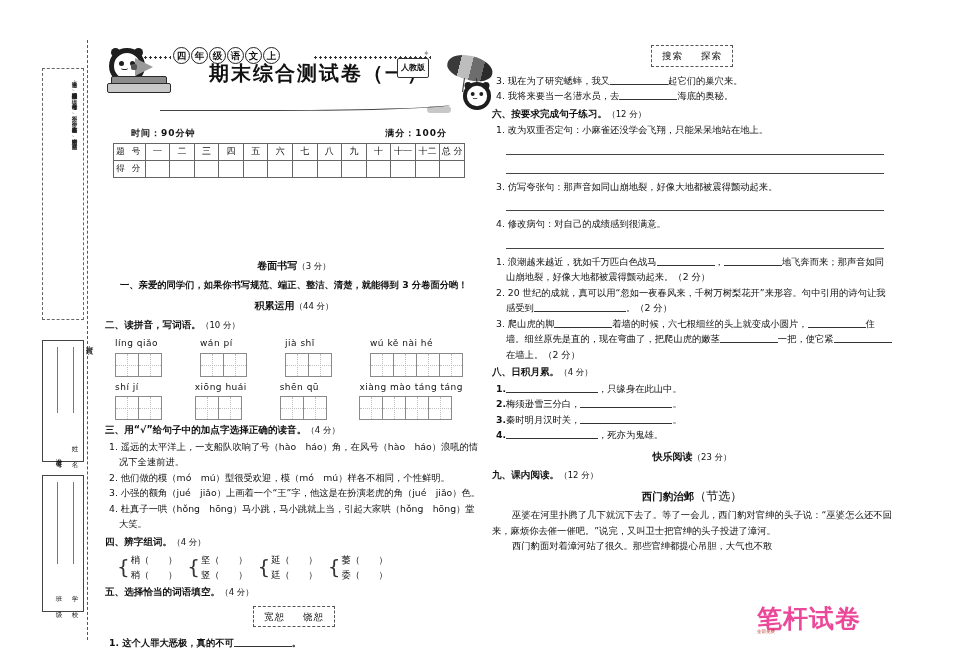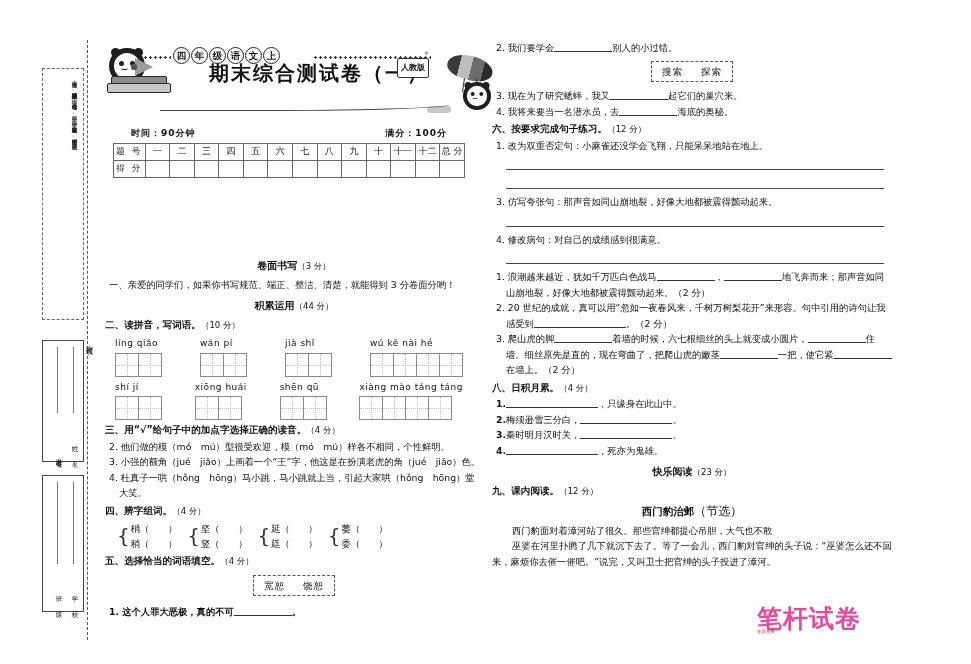--- a/index.html
+++ b/index.html
@@ -377,21 +377,21 @@
       </tr>
     </tbody>
       </table>
 
     <div style="margin-top:136px;">
 
       <div class="sect-center">
         <span>卷面书写</span><span class="pts">（3 分）</span>
       </div>
 
-      <div style="text-indent:0;margin-left:4px;">
+      <div style="text-indent:0;margin-left:15px;font-weight:bold;">
         <span>一、亲爱的同学们，如果你书写规范、端正、整洁、清楚，就能得到 3 分卷面分哟！</span>
       </div>
 
       <div class="sect-center">
         <span>积累运用</span><span class="pts">（44 分）</span>
       </div>
 
       <div class="q-head">
         <span>二、读拼音，写词语。</span><span class="pts">（10 分）</span>
       </div>
@@ -458,20 +458,21 @@
               <div class="cell"></div>
               <div class="cell"></div>
               <div class="cell"></div>
             </div>
         </div>
       </div>
 
       <div class="q-head">
         <span>三、用“√”给句子中的加点字选择正确的读音。</span><span class="pts">（4 分）</span>
       </div>
+      <div class="q-item">1. 遥远的太平洋上，一支船队吹响了号（hào　háo）角，在风号（hào　háo）浪吼的情况下全速前进。</div>
       <div class="q-item">2. 他们做的模（mó　mú）型很受欢迎，模（mó　mú）样各不相同，个性鲜明。</div>
       <div class="q-item">3. 小强的额角（jué　jiǎo）上画着一个“王”字，他这是在扮演老虎的角（jué　jiǎo）色。</div>
       <div class="q-item">4. 杜真子一哄（hǒng　hōng）马小跳，马小跳就上当，引起大家哄（hǒng　hōng）堂大笑。</div>
 
       <div class="q-head">
         <span>四、辨字组词。</span><span class="pts">（4 分）</span>
       </div>
       <div class="bz-row">
         <div class="bz">
           <span class="brace">{</span>
@@ -518,23 +519,20 @@
       <div class="q-item" style="margin-top:8px;font-weight:bold;">
         <span>1. 这个人罪大恶极，真的不可</span><span class="ul m"></span>。
       </div>
     </div>
 
     <div class="pagenum pn-left">1</div>
   </div>
 
   <div class="col col-right">
 
-    <div class="q-item">
-      <span>2. 我们要学会</span><span class="ul m"></span><span>别人的小过错。</span>
-    </div>
 
     <div class="wrap-center">
       <div class="wbox">
         <span>搜索</span>
           <span class="sp"></span>
           <span>探索</span>
       </div>
     </div>
 
     <div class="q-item" style="margin-top:6px;">
@@ -587,22 +585,22 @@
 
     <div class="q-head">
       <span>九、课内阅读。</span><span class="pts">（12 分）</span>
     </div>
 
     <div class="passage-title">
       <span>西门豹治邺</span><span class="sub">（节选）</span>
     </div>
 
     <div class="passage">
+      <p>巫婆在河里扑腾了几下就沉下去了。等了一会儿，西门豹对官绅的头子说：“巫婆怎么还不回来，麻烦你去催一催吧。”说完，又叫卫士把官绅的头子投进了漳河。</p>
       <p>西门豹面对着漳河站了很久。那些官绅都提心吊胆，大气也不敢</p>
-      <p>巫婆在河里扑腾了几下就沉下去了。等了一会儿，西门豹对官绅的头子说：“巫婆怎么还不回来，麻烦你去催一催吧。”说完，又叫卫士把官绅的头子投进了漳河。</p>
     </div>
 
   </div>
 
   <div class="wm">
     <div class="tiny">全部免费</div>
     <div class="big">笔杆试卷</div>
   </div>
 
 </div>

